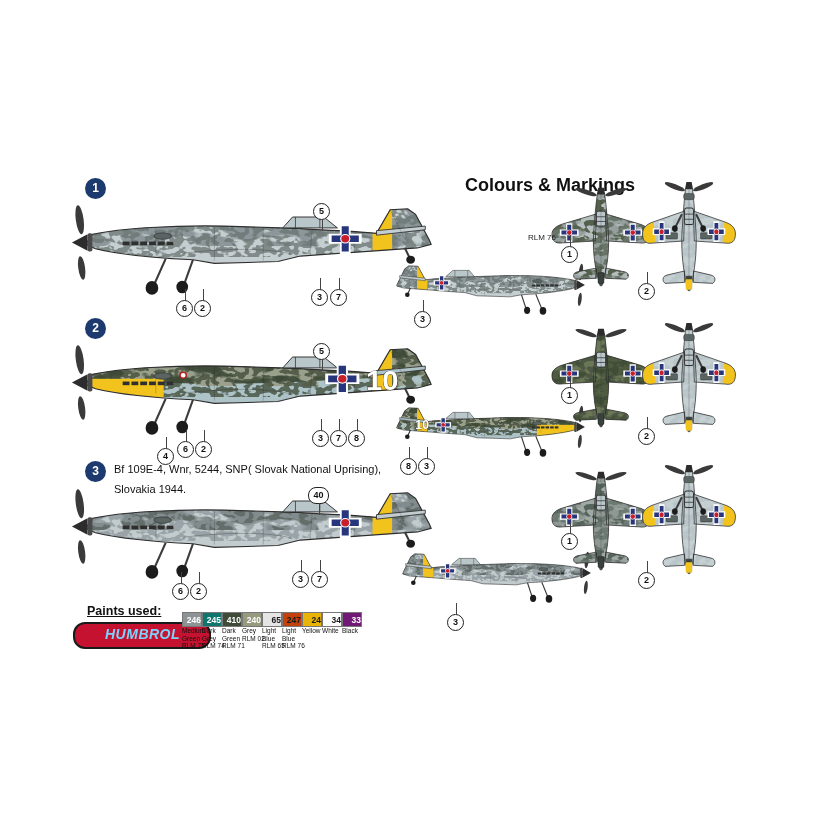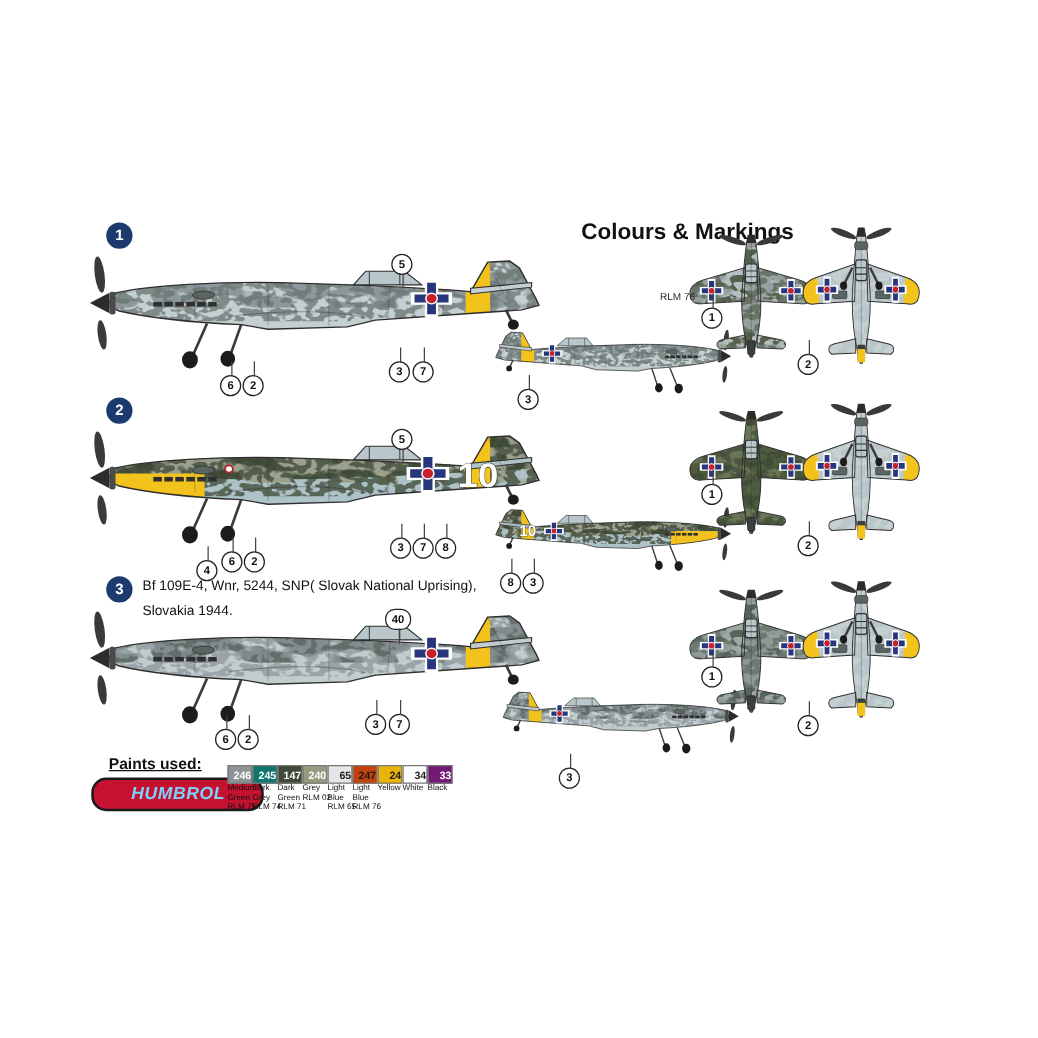--- a/index.html
+++ b/index.html
@@ -372,21 +372,21 @@
       <div class="ln">Green</div>
       <div class="ln">RLM 75</div>
     </div>
     <div class="chipcol">
       <div class="chip" style="background: #0f766e; color: rgb(255, 255, 255);">245</div>
       <div class="ln">Dark</div>
       <div class="ln">Grey</div>
       <div class="ln">RLM 74</div>
     </div>
     <div class="chipcol">
-      <div class="chip" style="background: rgb(63, 74, 56); color: rgb(255, 255, 255);">147</div>
+      <div class="chip" style="background: rgb(63, 74, 56); color: rgb(255, 255, 255);">410</div>
       <div class="ln">Dark</div>
       <div class="ln">Green</div>
       <div class="ln">RLM 71</div>
     </div>
     <div class="chipcol">
       <div class="chip" style="background: rgb(152, 154, 128); color: rgb(255, 255, 255);">240</div>
       <div class="ln">Grey</div>
       <div class="ln">RLM 02</div>
       <div class="ln"></div>
     </div>

